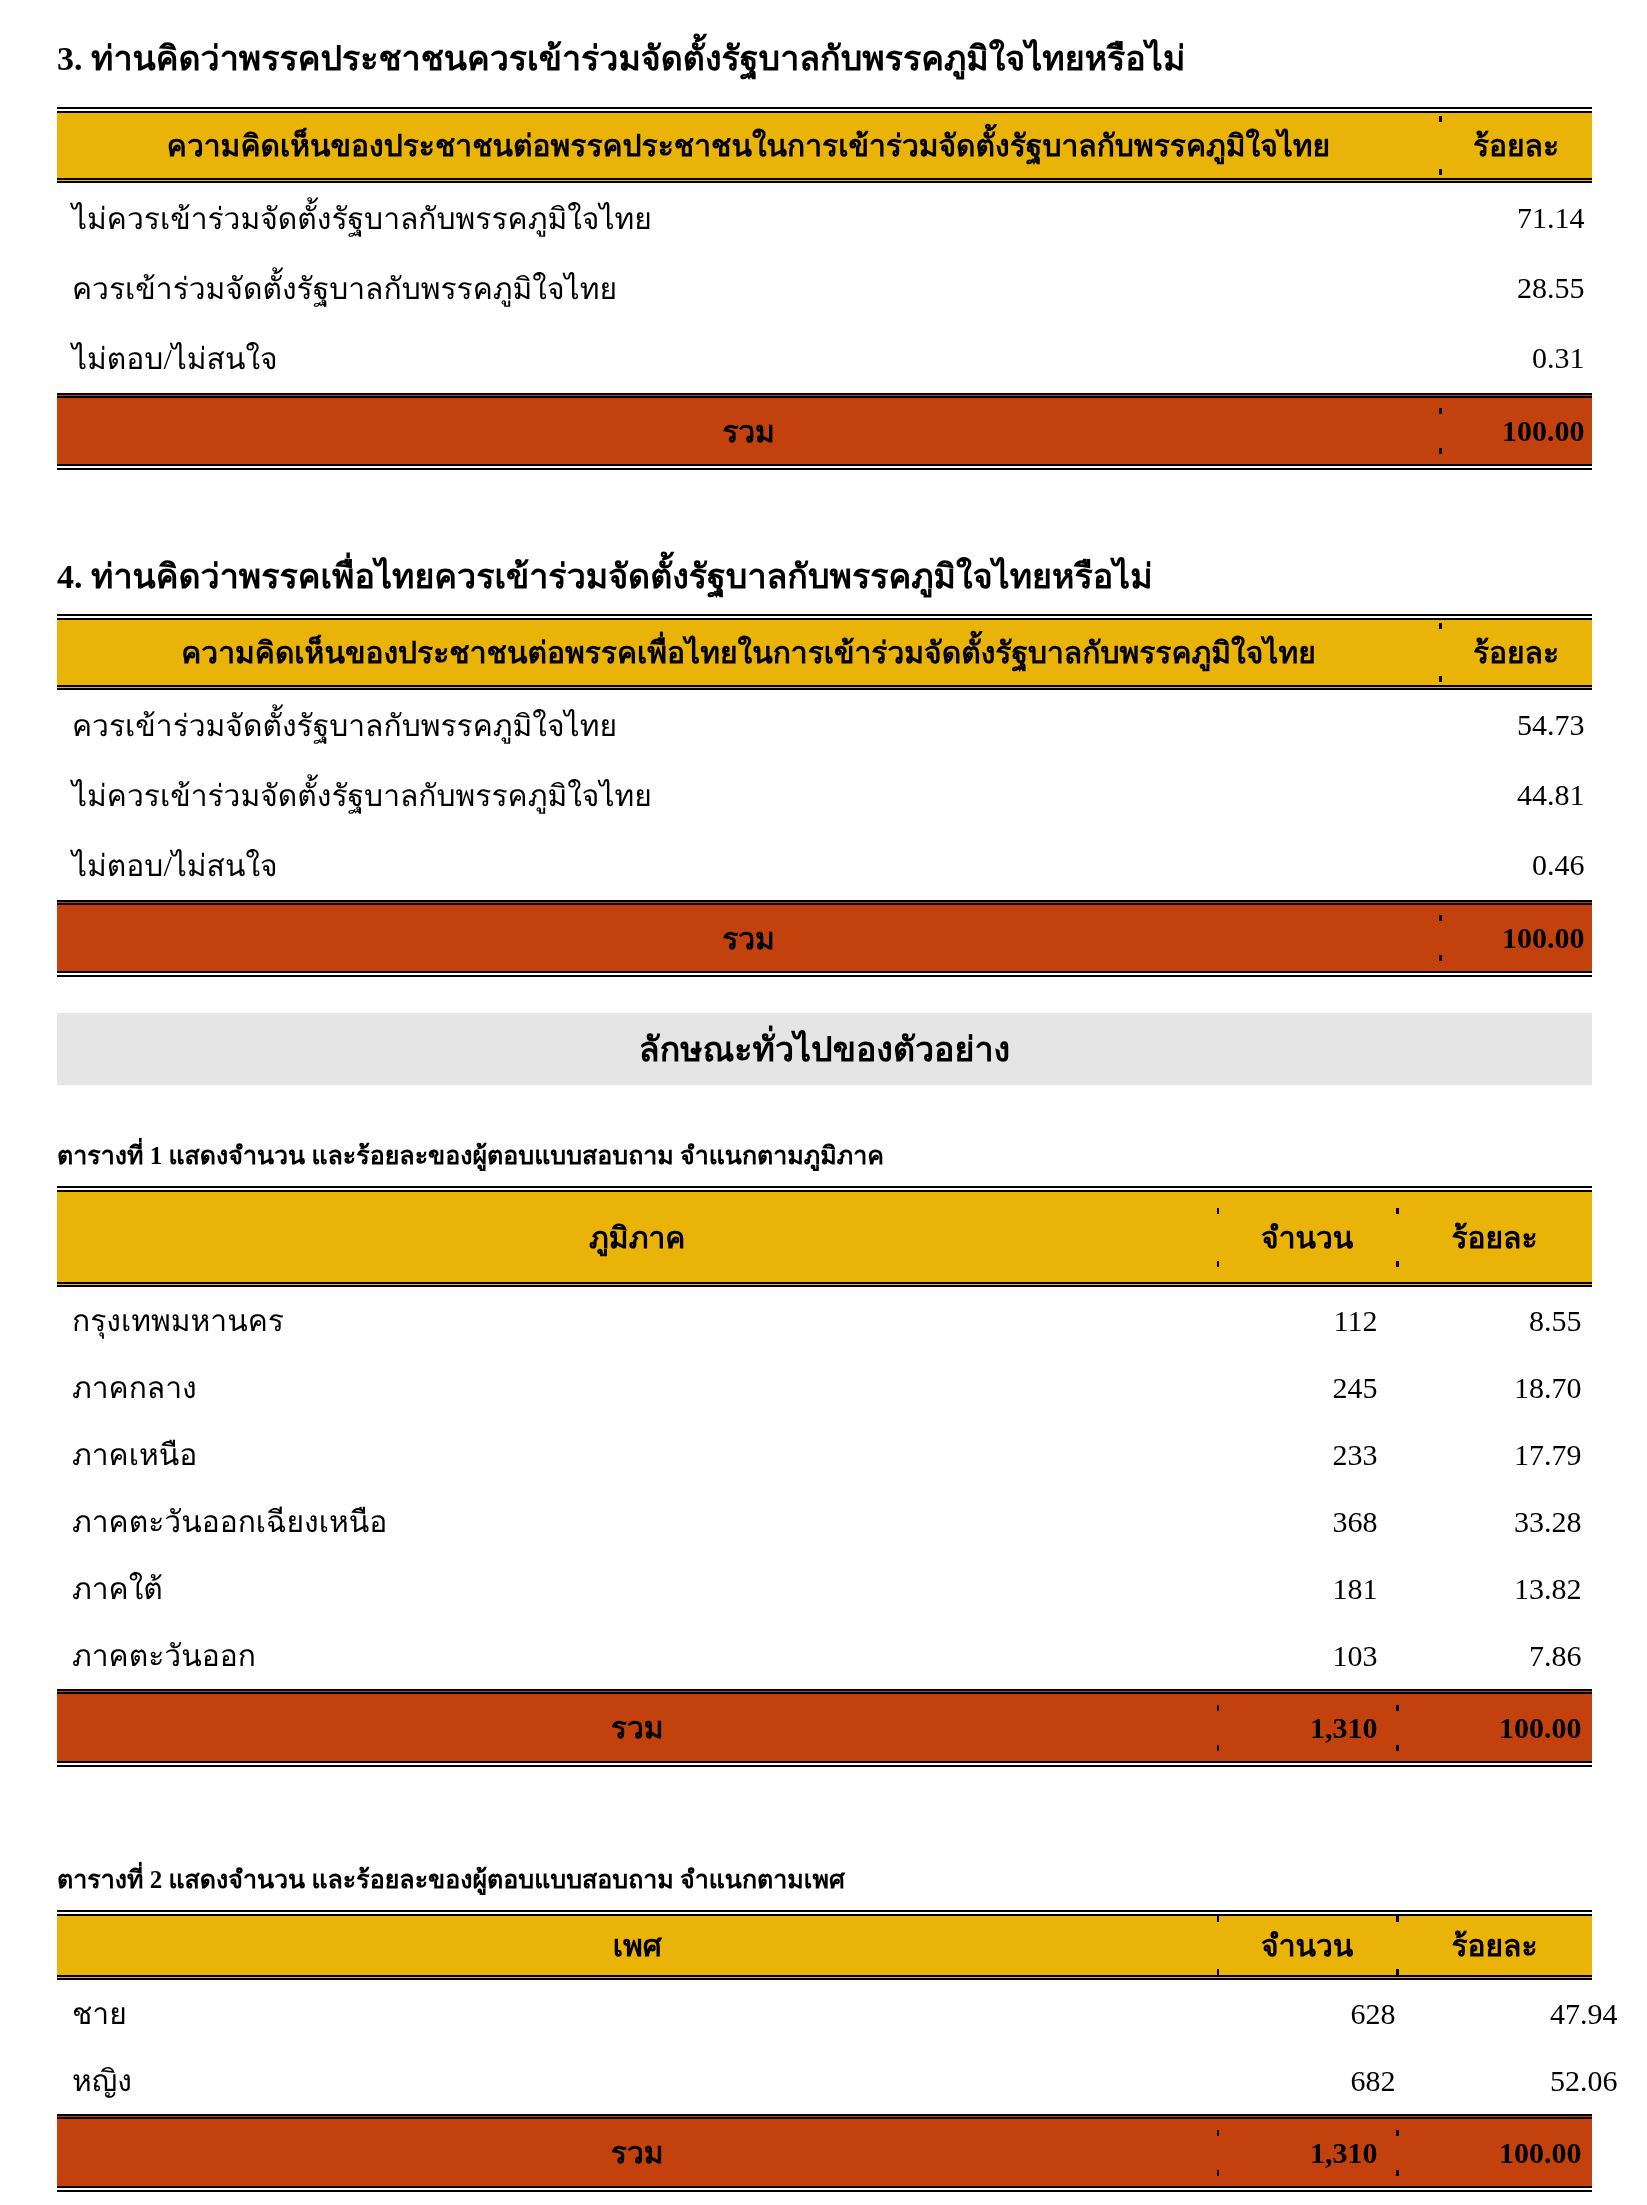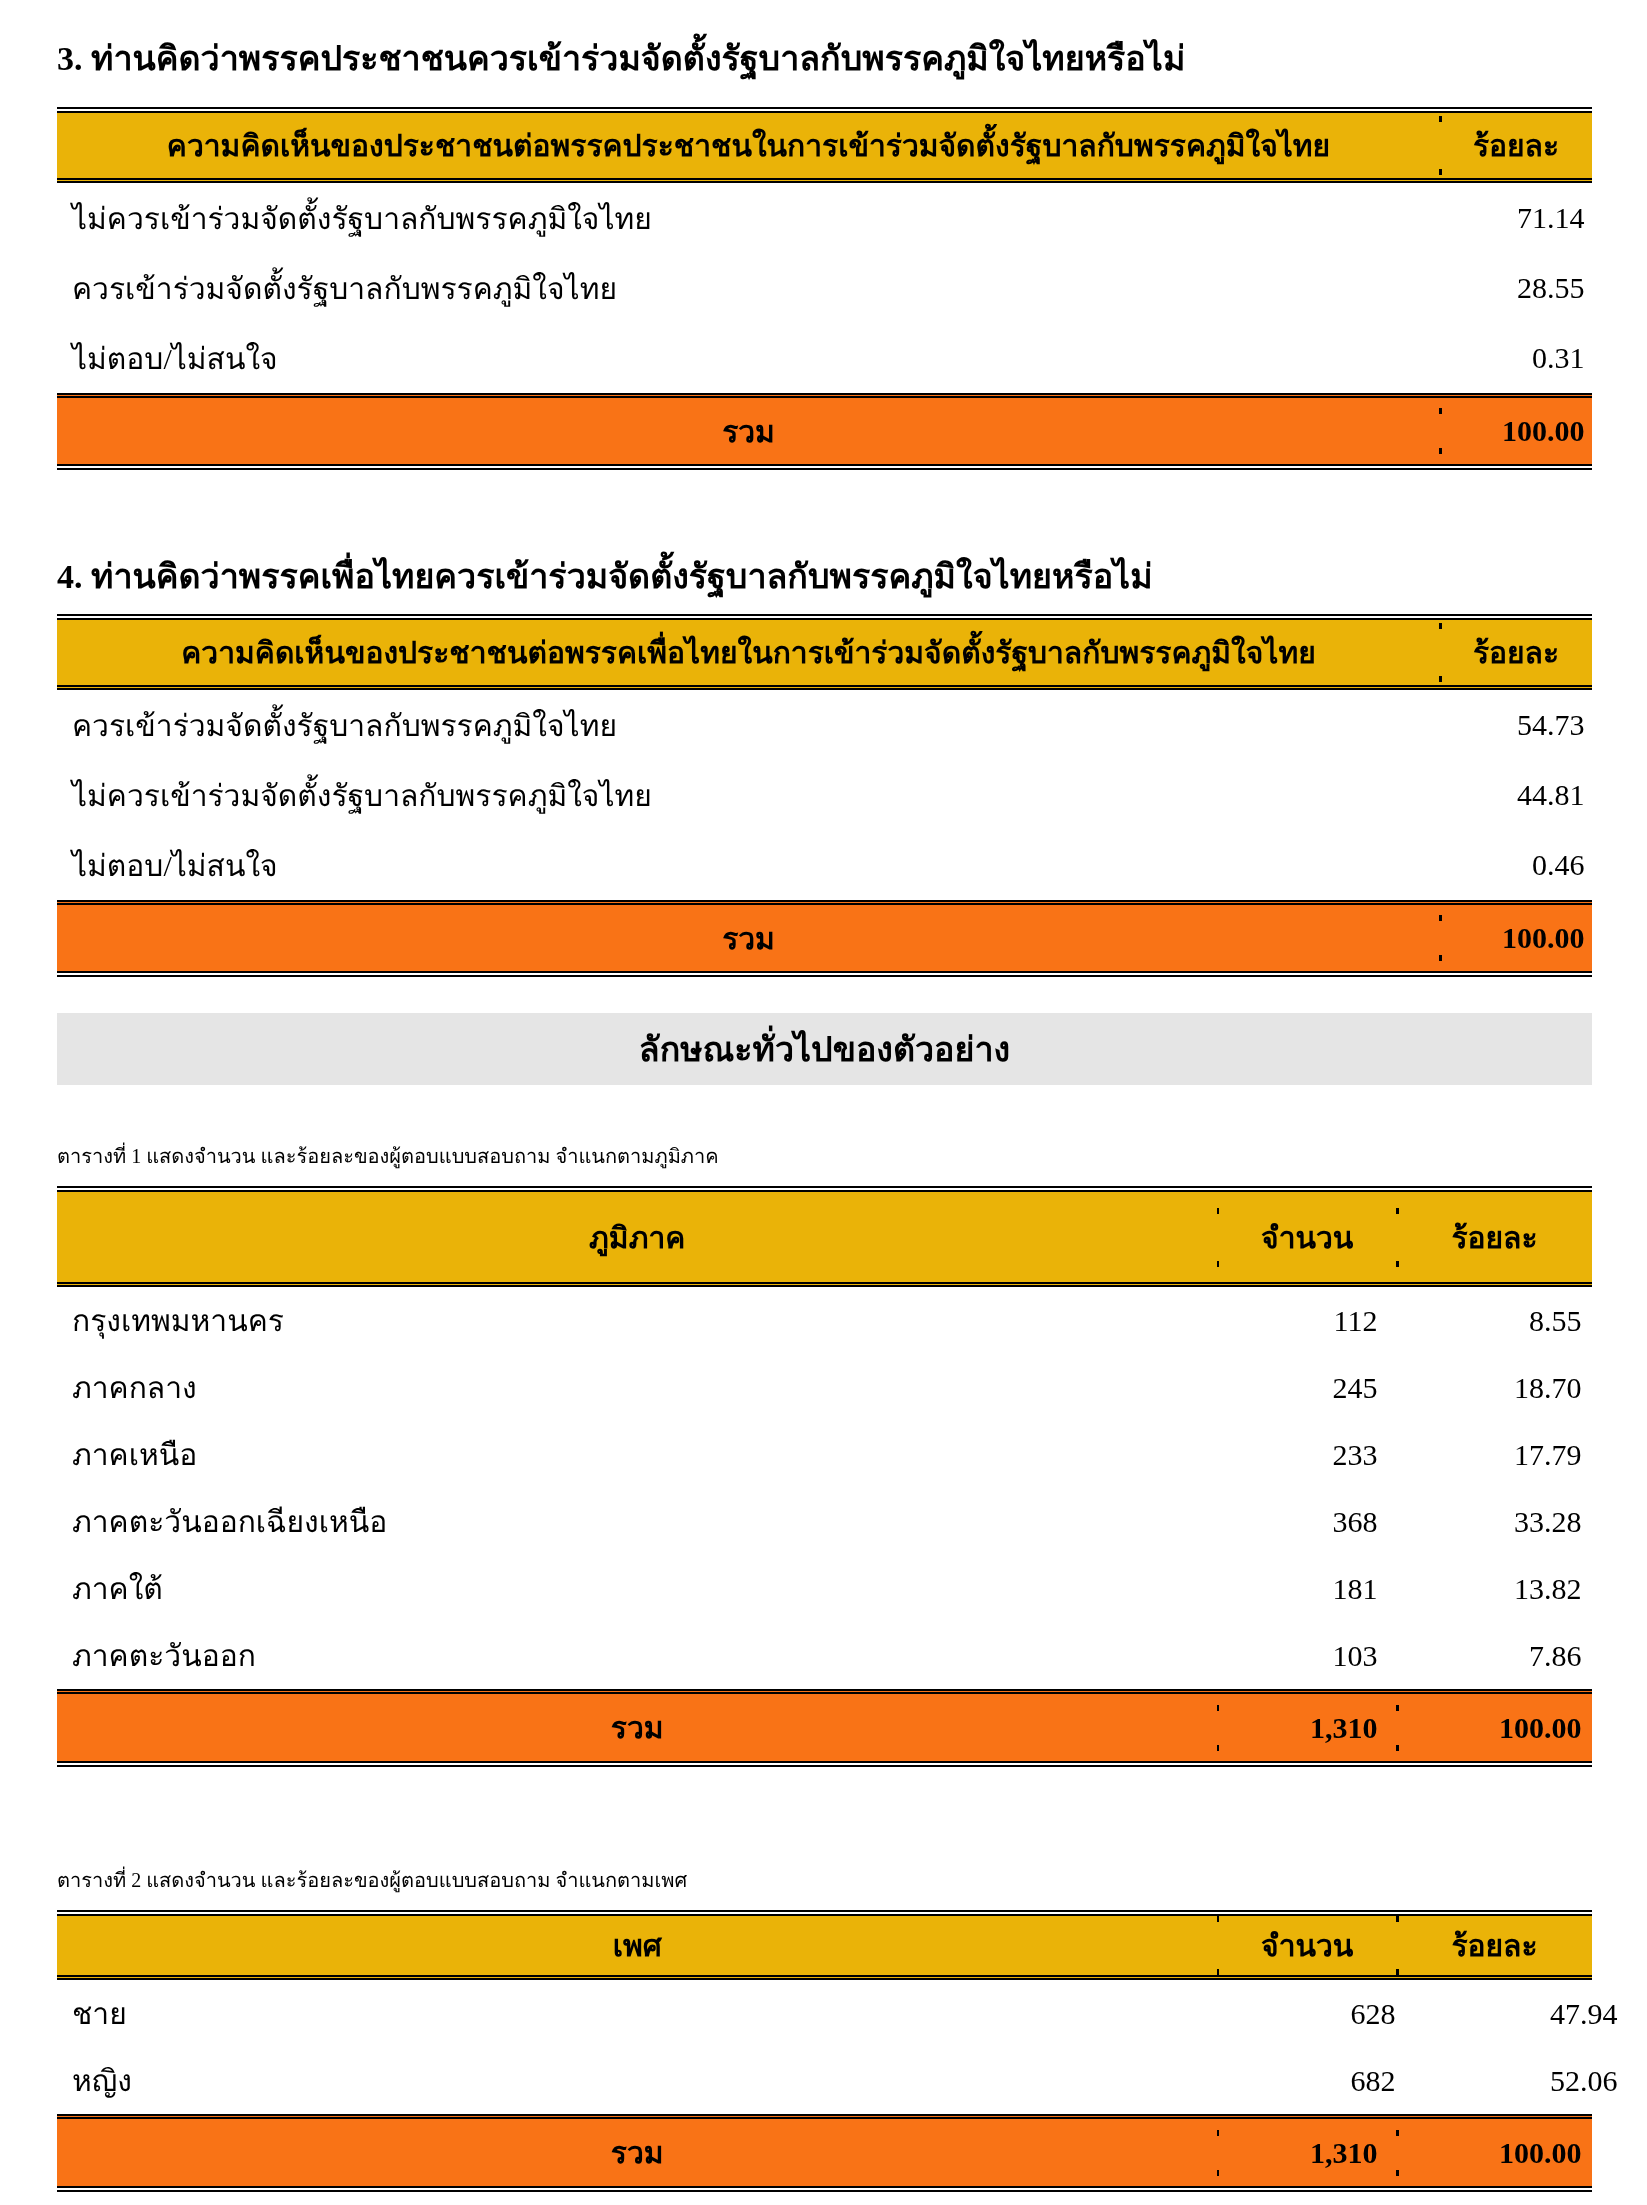--- a/index.html
+++ b/index.html
@@ -30,21 +30,21 @@
     border-top: 6px double #000;
     border-bottom: 6px double #000;
   }
   .row { display: flex; align-items: center; }
   .hrow {
     background: #eab308;
     border-bottom: 5.3px double #000;
     font-weight: bold;
   }
   .trow {
-    background: #f97316;
+    background: #c2410c;
     border-top: 5.3px double #000;
     font-weight: bold;
   }
   .cell { position: relative; }
 
   
   .t2 .c1 { flex: 0 0 90.1%; }
   .t2 .c2 { flex: 0 0 9.9%; text-align: right; padding-right: 7.5px; }
   .t2 .hrow, .t2 .drow { height: 70px; }
   .t2 .trow { height: 71px; }
@@ -81,22 +81,22 @@
     margin-top: 36px;
     height: 72px;
     background: #e5e5e5;
     display: flex; align-items: center; justify-content: center;
     font-weight: bold;
     font-size: 34px;
   }
 
   
   .caption {
-    font-weight: normal;
-    font-size: 20px;
+    font-weight: bold;
+    font-size: 25px;
     line-height: 42px;
     margin-bottom: 9px;
   }
   #caption1 { margin-top: 50px; }
   #caption2 { margin-top: 92px; }
 </style>
 </head>
 <body>
 
 <div class="content">

